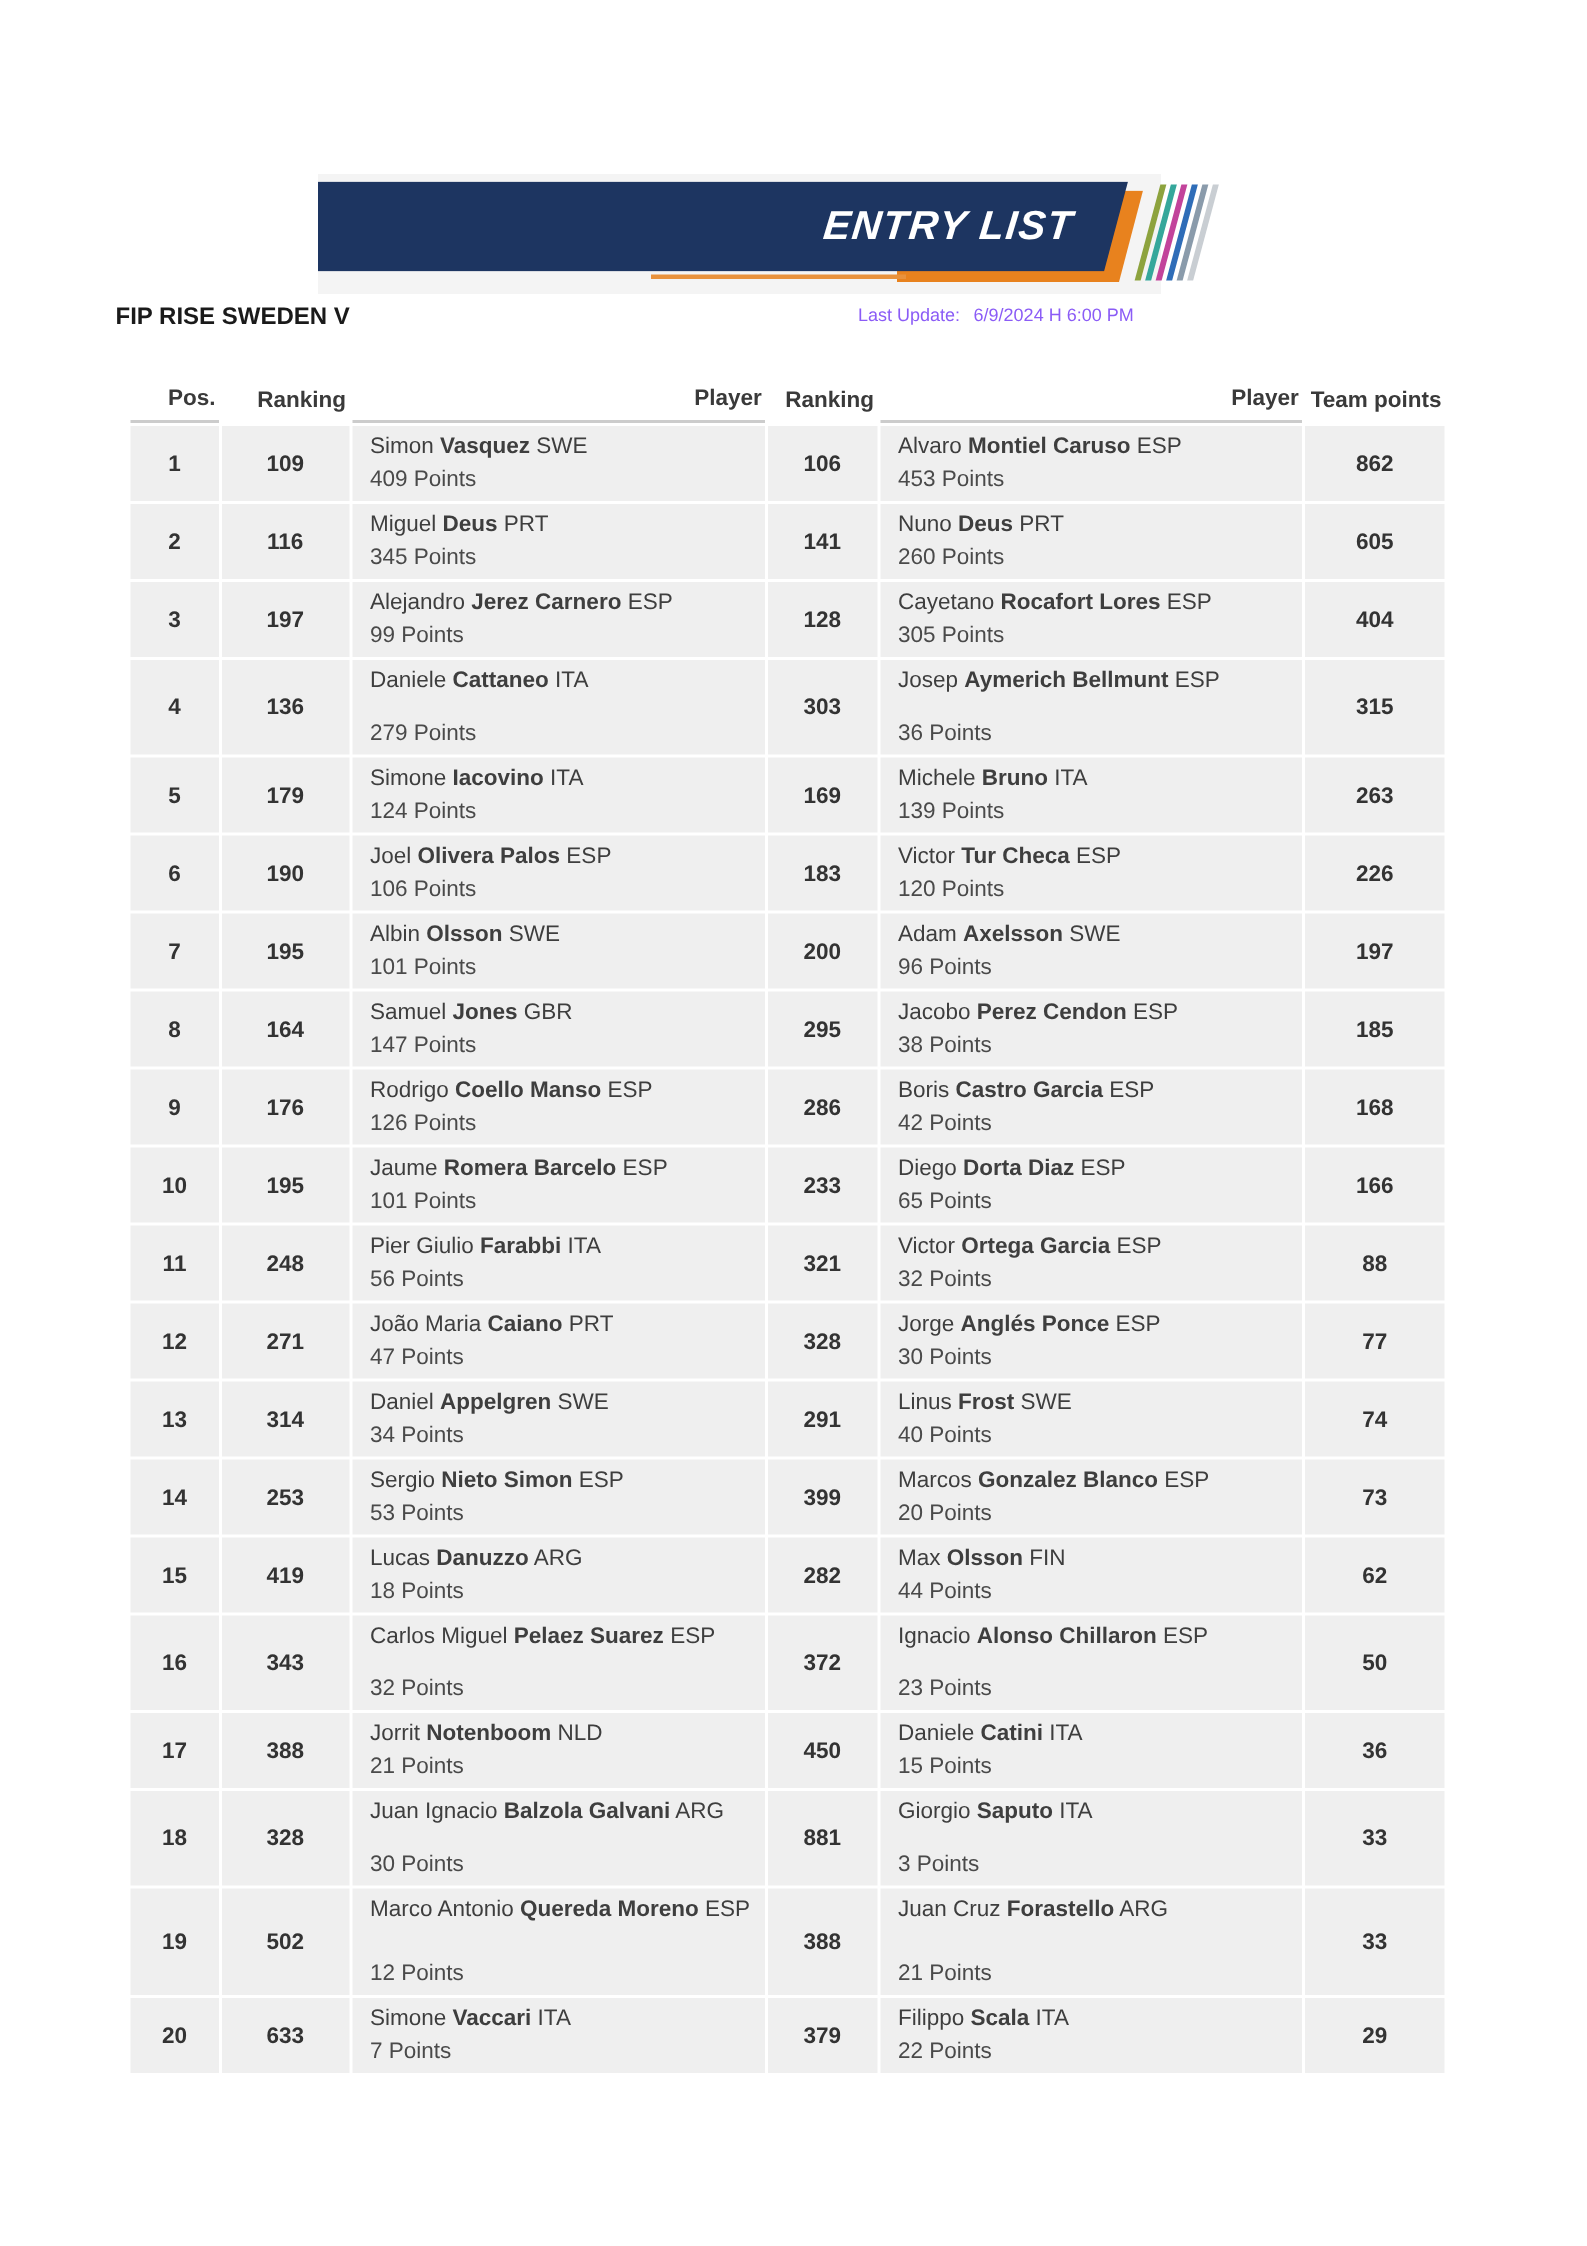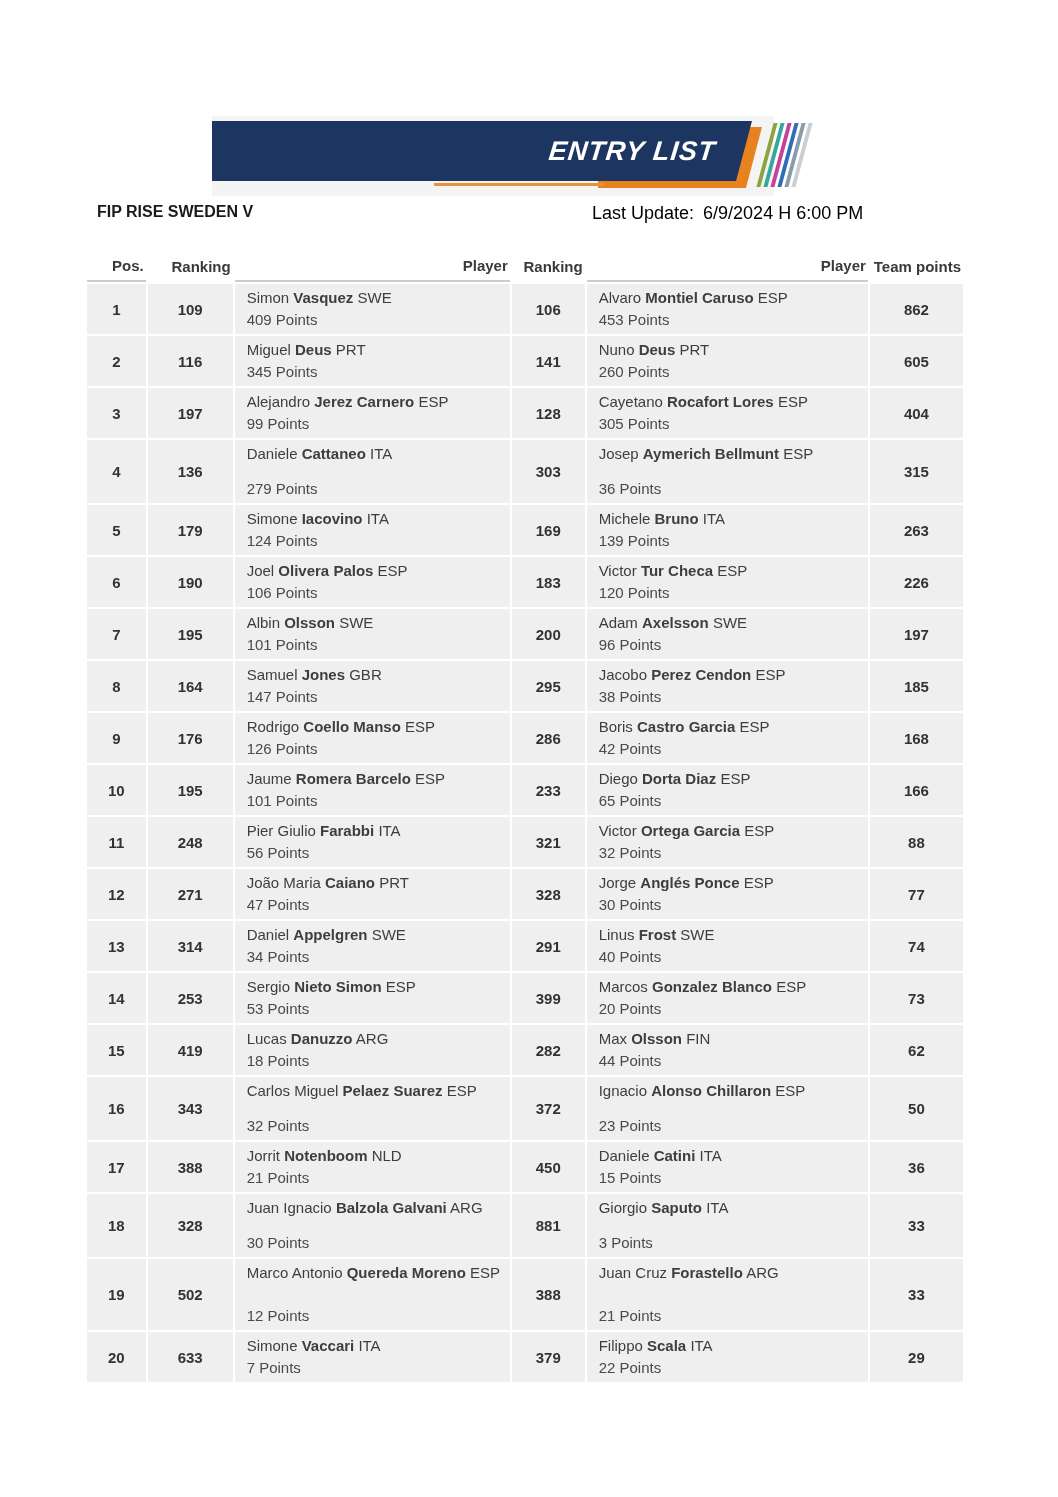--- a/index.html
+++ b/index.html
@@ -36,23 +36,23 @@
   .logo { display:flex; align-items:center; margin-left:24px; }
   .logo svg { display:block; }
   .org-name { margin-left:9px; color:#ffffff; font-weight:700; font-size:11.5px; line-height:12.5px; letter-spacing:.4px; }
   .entry-list {
     position:absolute; right:36px; top:50%; transform:translateY(-50%) skewX(-6deg);
     color:#ffffff; font-weight:700; font-style:italic; font-size:27px; letter-spacing:1px;
     white-space:nowrap;
   }
 
   
-  .title-row { position:absolute; left:97px; top:203px; width:870px; height:22px; }
+  .title-row { position:absolute; left:77px; top:203px; width:870px; height:22px; }
   .doc-title { position:absolute; left:0; top:0; font-weight:700; font-size:16px; color:#1a1a1a; }
-  .last-update { position:absolute; left:495px; top:0; font-size:18px; color:#000000; white-space:nowrap; }
+  .last-update { position:absolute; left:495px; top:0; font-size:12px; color:#8b5cf6; white-space:nowrap; }
   .last-update .lbl { margin-right:9px; }
 
   
   .table-wrap { position:absolute; left:85px; top:250px; width:880px; }
   table { width:880px; border-collapse:separate; border-spacing:2px 2px; table-layout:fixed; }
   th {
     background:#ffffff; font-weight:700; font-size:15px; color:#3a3a3a;
     vertical-align:middle; text-align:right; padding:5px 2px; line-height:18px;
   }
   th.u { border-bottom:2px solid #cccccc; }

